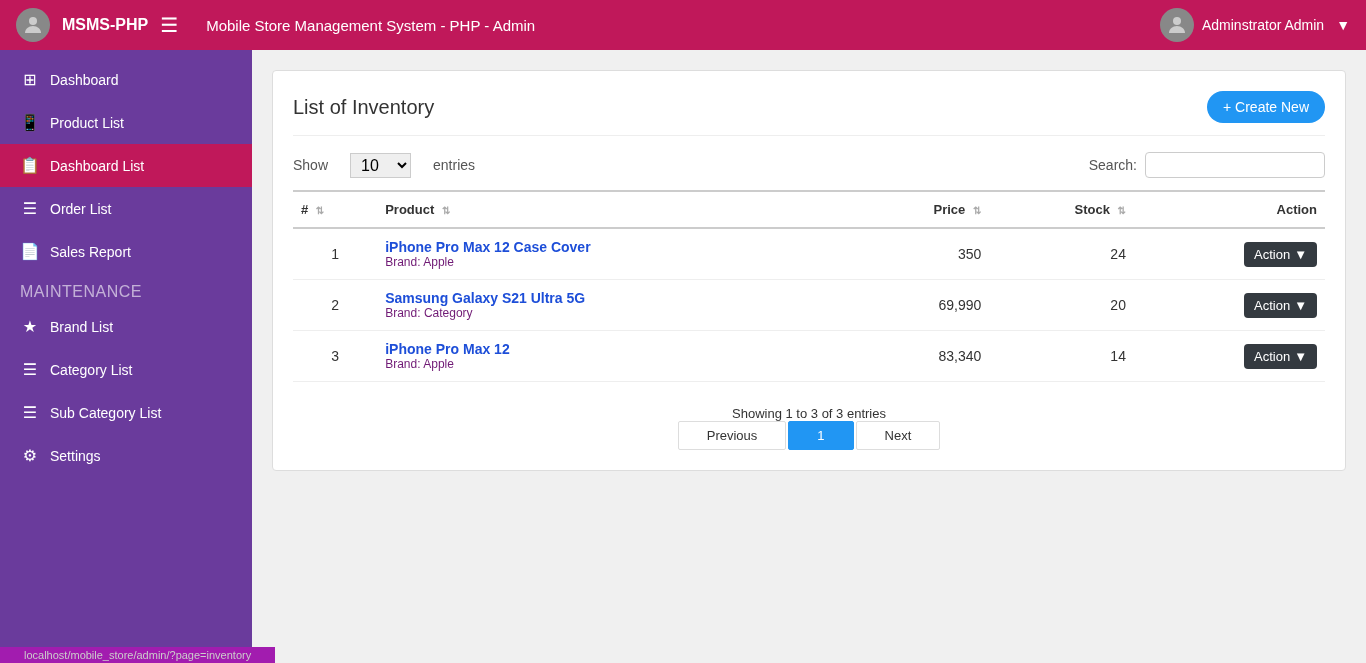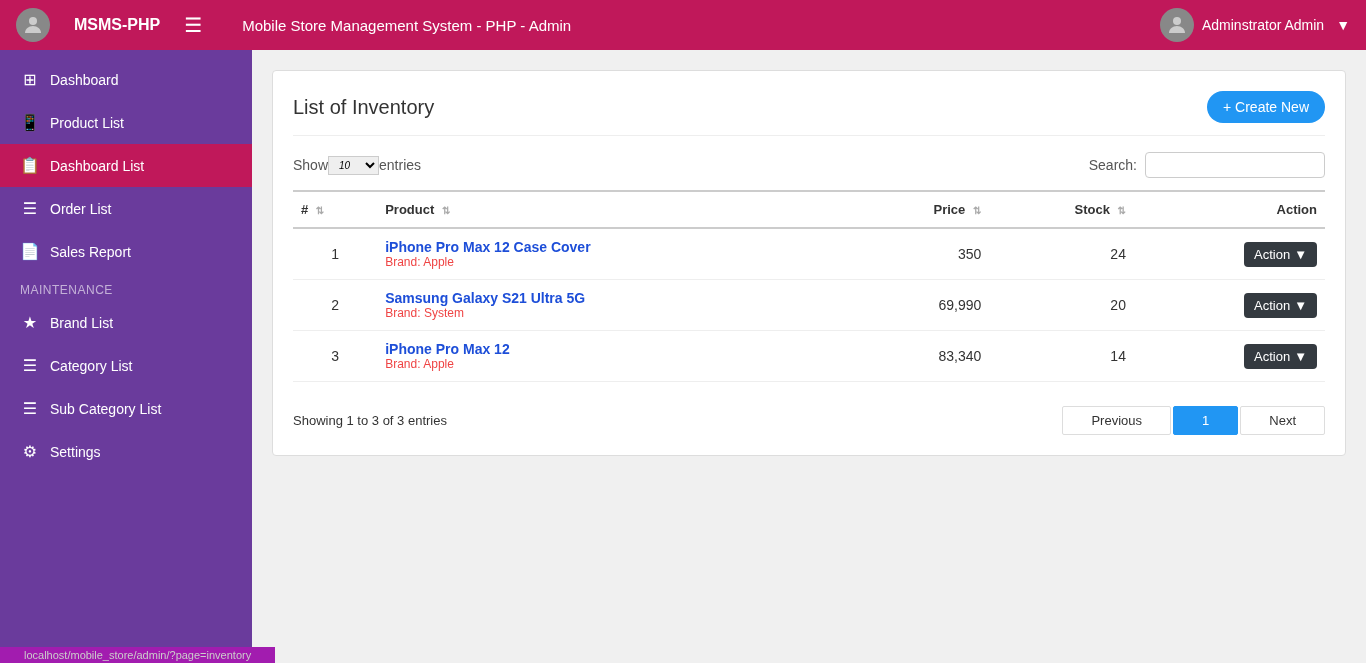--- a/index.html
+++ b/index.html
@@ -11,21 +11,21 @@
       color: white;
       height: 50px;
       display: flex;
       align-items: center;
       padding: 0 16px;
       justify-content: space-between;
       position: fixed;
       top: 0; left: 0; right: 0;
       z-index: 100;
     }
-    .topnav-left { display: flex; align-items: center; gap: 24px; }
+    .topnav-left { display: flex; align-items: center; gap: 12px; }
     .topnav-brand { font-size: 16px; font-weight: bold; color: white; }
     .hamburger { font-size: 20px; cursor: pointer; color: white; margin-right: 16px; }
     .topnav-title { font-size: 15px; color: white; }
     .topnav-right { display: flex; align-items: center; gap: 8px; }
     .avatar-circle {
       width: 34px; height: 34px; border-radius: 50%;
       background: #888; display: flex; align-items: center; justify-content: center;
       overflow: hidden;
     }
     .avatar-circle svg { width: 24px; height: 24px; fill: #ccc; }
@@ -48,21 +48,21 @@
       display: flex; align-items: center; gap: 10px;
       padding: 12px 20px;
       cursor: pointer;
       color: white;
       font-size: 14px;
       text-decoration: none;
     }
     .sidebar-item.active { background: #c0185a; }
     .sidebar-section-label {
       padding: 10px 20px 4px 20px;
-      font-size: 12px;
+      font-size: 16px;
       color: rgba(255,255,255,0.6);
       text-transform: uppercase;
       letter-spacing: 0.5px;
     }
     .sidebar-icon { font-size: 16px; width: 20px; text-align: center; }
 
     
     .main-content {
       flex: 1;
       padding: 20px;
@@ -96,27 +96,26 @@
       display: flex; align-items: center; gap: 6px;
     }
 
     
     .table-controls {
       display: flex;
       justify-content: space-between;
       align-items: center;
       margin-bottom: 12px;
     }
-    .show-entries { display: flex; align-items: center; gap: 0; color: #555; }
+    .show-entries { display: flex; align-items: center; gap: 22px; color: #555; }
     .show-entries select {
       border: 1px solid #ccc;
       border-radius: 0;
       padding: 2px 6px;
-      font-size: 10px;
-      font-style: italic;
+      font-size: 16px;
     }
     .search-box { display: flex; align-items: center; gap: 8px; color: #555; }
     .search-box input {
       border: 1px solid #ccc;
       border-radius: 4px;
       padding: 4px 8px;
       font-size: 14px;
       width: 180px;
     }
 
@@ -134,21 +133,21 @@
     thead th.text-right { text-align: right; }
     tbody tr { border-bottom: 1px solid #eee; }
     tbody td {
       padding: 10px 8px;
       color: #333;
       font-size: 14px;
     }
     tbody td.text-right { text-align: right; }
     tbody td.text-center { text-align: center; }
     .product-name { color: #1d4ed8; font-weight: bold; font-size: 14px; }
-    .product-brand { color: #ef4444; font-size: 12px; }
+    .product-brand { color: #701a75; font-size: 12px; }
     .sort-icon { font-size: 10px; color: #aaa; margin-left: 4px; }
 
     
     .btn-action {
       background: #343a40;
       color: white;
       border: none;
       padding: 5px 10px;
       border-radius: 4px;
       cursor: pointer;
@@ -158,20 +157,21 @@
       gap: 4px;
     }
 
     
     .pagination-row {
       display: flex;
       justify-content: space-between;
       align-items: center;
       margin-top: 16px;
       padding-top: 8px;
+      flex-direction: column;
     }
     .pagination-info { color: #555; font-size: 13px; }
     .pagination-info span { color: #333; }
     .pagination-btns { display: flex; gap: 2px; }
     .page-btn {
       border: 1px solid #ddd;
       background: white;
       color: #333;
       padding: 6px 28px;
       cursor: pointer;
@@ -311,21 +311,21 @@
       <td class="text-right">
         <button class="btn-action">
           Action <span>▼</span>
         </button>
       </td>
     </tr>
             <tr>
       <td class="text-center">2</td>
       <td>
         <div class="product-name">Samsung Galaxy S21 Ultra 5G</div>
-        <div class="product-brand">Brand: System</div>
+        <div class="product-brand">Brand: Category</div>
       </td>
       <td class="text-right">69,990</td>
       <td class="text-right">20</td>
       <td class="text-right">
         <button class="btn-action">
           Action <span>▼</span>
         </button>
       </td>
     </tr>
             <tr>

